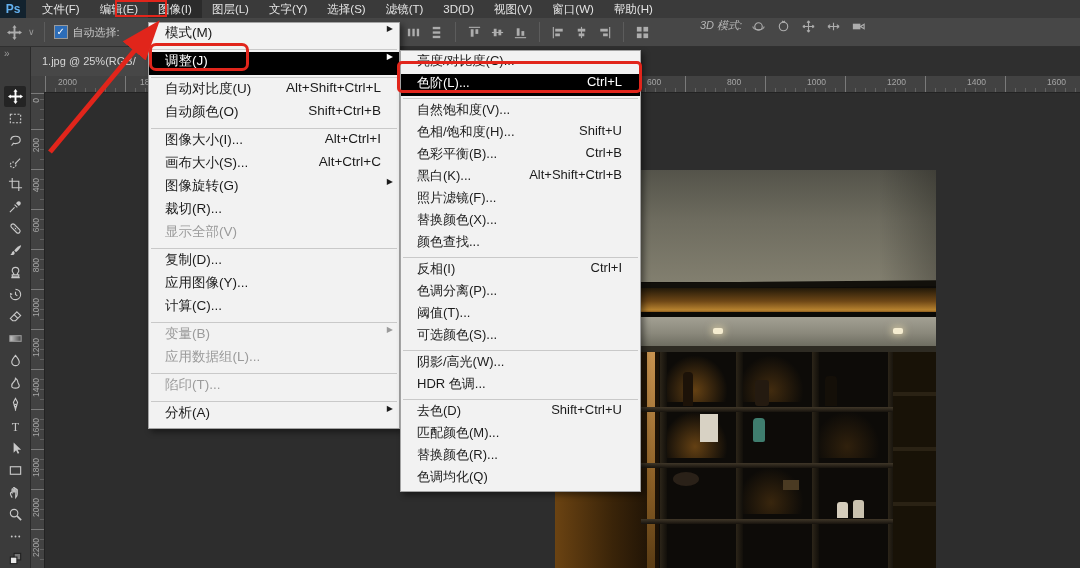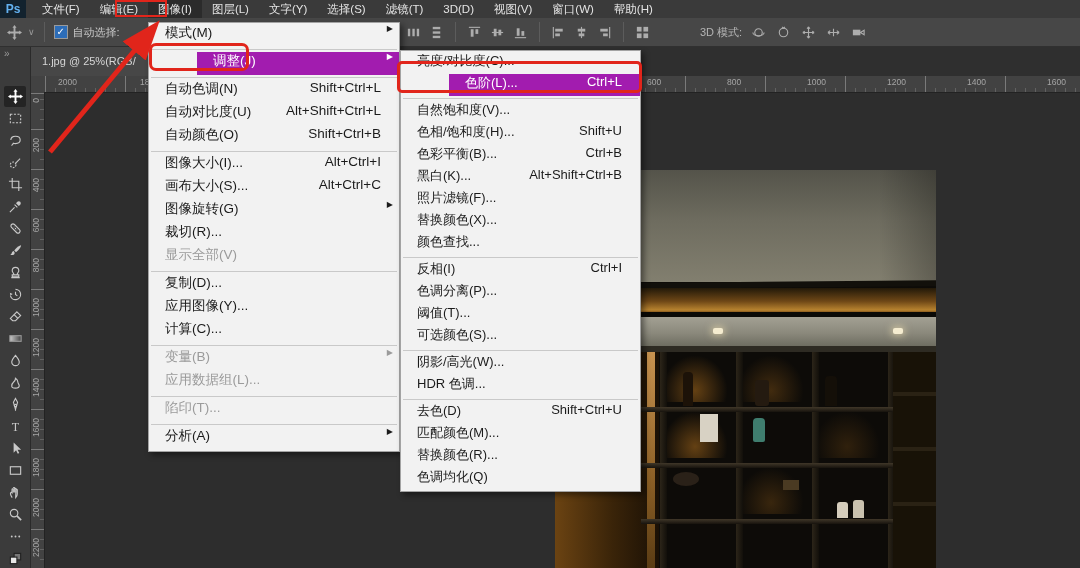--- a/index.html
+++ b/index.html
@@ -17,21 +17,21 @@
   .mb-item{padding:0 10px;height:18px;line-height:18px;cursor:default;white-space:nowrap;}
   .mb-item.open{background:#2b2b2b;}
   
   #optionsbar{position:absolute;left:0;top:18px;width:1080px;height:28px;background:#474747;
     border-bottom:1px solid #303030;z-index:5;color:#c9c9c9;font-size:11px;}
   #opt-left{position:absolute;left:6px;top:0;height:28px;display:flex;align-items:center;gap:5px;}
   .opt-divider{width:1px;height:20px;background:#5c5c5c;margin:0 4px;}
   #auto-select-checkbox{width:12px;height:12px;background:#2d6db8;border:1px solid #9a9a9a;
     color:#fff;font-size:10px;line-height:12px;text-align:center;}
   #align-cluster{position:absolute;left:405px;top:0;height:28px;display:flex;align-items:center;gap:6px;}
-  #mode3d-cluster{position:absolute;left:700px;top:0;height:28px;display:flex;align-items:center;gap:8px;color:#b5b5b5;}
+  #mode3d-cluster{position:absolute;left:700px;top:0;height:28px;display:flex;align-items:flex-start;gap:8px;color:#b5b5b5;font-style:italic;}
   .bar-icon{width:17px;height:17px;display:inline-flex;align-items:center;justify-content:center;color:#adadad;}
   .bar-icon svg{width:15px;height:15px;stroke:currentColor;stroke-width:1.2;fill:none;}
   .bar-icon svg rect{fill:currentColor;stroke:none;}
   
   #tabbar{position:absolute;left:0;top:46px;width:1080px;height:30px;background:#2f2f2f;z-index:2;}
   #panel-collapse{position:absolute;left:3px;top:2px;color:#9a9a9a;font-size:11px;}
   #doc-tab{position:absolute;left:30px;top:0;height:30px;width:156px;background:#474747;
     color:#d6d6d6;font-size:11px;line-height:30px;padding-left:12px;box-sizing:border-box;
     border-right:1px solid #222;white-space:nowrap;overflow:hidden;}
   #ruler-corner{position:absolute;left:30px;top:76px;width:14px;height:16px;background:#424242;
@@ -90,21 +90,21 @@
   .rp-line{position:absolute;left:0;width:43px;height:4px;background:#2a2214;}
   
   .menu{position:absolute;background:#f2f2f2;border:1px solid #a3a3a3;
     box-shadow:3px 3px 6px rgba(0,0,0,.45);z-index:20;padding:1px 0;box-sizing:border-box;
     font-size:13.5px;color:#1b1b1b;}
   #image-menu{left:148px;top:22px;width:252px;}
   #adjust-submenu{left:400px;top:50px;width:241px;font-size:13px;}
   .menu-item{display:flex;align-items:flex-start;padding:0 6px 0 16px;}
   #image-menu .menu-item{height:23px;}
   #adjust-submenu .menu-item{height:22px;}
-  .menu-item.selected{background:#a21caf;color:#ffffff;margin-left:48px;}
+  .menu-item.selected{background:#000000;color:#ffffff;}
   .menu-item.disabled{color:#9b9b9b;}
   .mshortcut{margin-left:auto;padding-left:26px;white-space:nowrap;}
   .marrow{width:12px;text-align:right;font-size:8px;flex:none;}
   .menu-sep{height:1px;background:#c9c9c9;margin:2px 2px;}
   
   .red-box{position:absolute;border:3px solid #e1251b;z-index:30;pointer-events:none;box-sizing:border-box;}
   #red-box-menubar{left:115px;top:0;width:52px;height:17px;border-width:2.5px;}
   #red-box-adjust{left:149px;top:43px;width:100px;height:28px;border-radius:7px;}
   #red-box-levels{left:397px;top:61px;width:245px;height:32px;border-radius:5px;}
   #arrow-overlay{position:absolute;left:0;top:0;width:1080px;height:568px;z-index:31;pointer-events:none;}
@@ -460,25 +460,20 @@
       <span class="marrow">▶</span>
     </div>
     <div class="menu-sep"></div>
     <div class="menu-item selected">
       <span>调整(J)</span>
       <span class="mshortcut"></span>
       <span class="marrow">▶</span>
     </div>
     <div class="menu-sep"></div>
     <div class="menu-item">
-      <span>自动色调(N)</span>
-      <span class="mshortcut">Shift+Ctrl+L</span>
-      <span class="marrow"></span>
-    </div>
-    <div class="menu-item">
       <span>自动对比度(U)</span>
       <span class="mshortcut">Alt+Shift+Ctrl+L</span>
       <span class="marrow"></span>
     </div>
     <div class="menu-item">
       <span>自动颜色(O)</span>
       <span class="mshortcut">Shift+Ctrl+B</span>
       <span class="marrow"></span>
     </div>
     <div class="menu-sep"></div>

